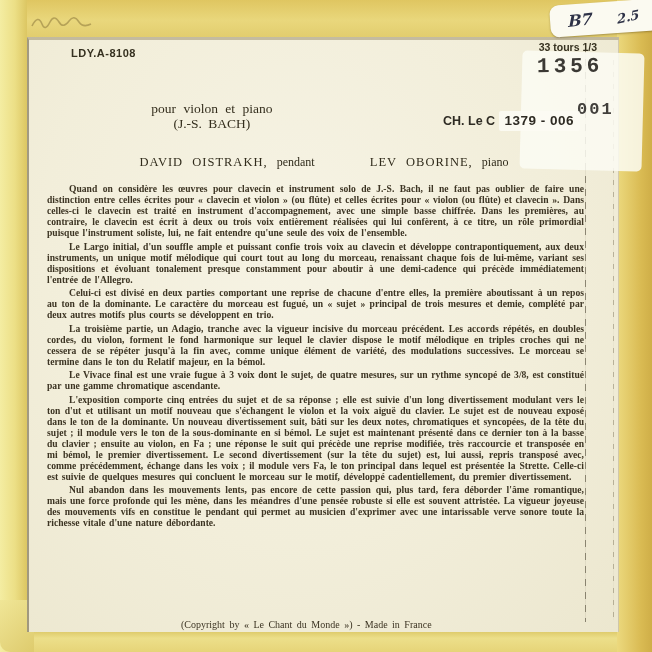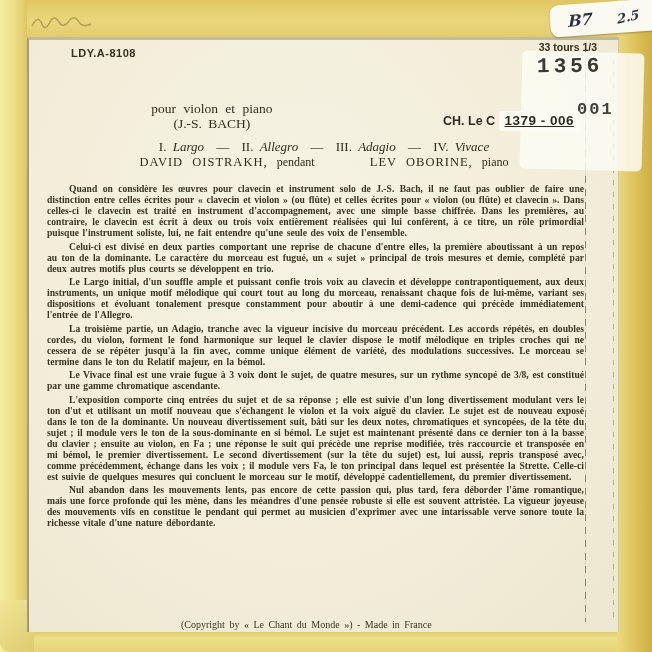--- a/index.html
+++ b/index.html
@@ -43,21 +43,21 @@
   .title{position:absolute;left:0;top:24px;width:100%;text-align:center;margin:0;
     font-family:"Liberation Sans",sans-serif;font-weight:400;font-size:24px;
     letter-spacing:1.5px;word-spacing:13px;color:#2c281a;}
   .subtitle{position:absolute;left:0;top:61px;width:62%;text-align:center;
     font-size:13.5px;word-spacing:4px;color:#342e1d;}
   .composer{position:absolute;left:0;top:76px;width:62%;text-align:center;
     font-size:13.5px;word-spacing:3px;color:#342e1d;}
   .ch-line{position:absolute;left:414px;top:73px;font-family:"Liberation Sans",sans-serif;
     font-size:12.5px;font-weight:bold;color:#2e2b23;white-space:nowrap;}
   .ch-line .ch-number{background:rgba(252,251,243,.9);padding:2px 6px 3px 6px;
-    font-size:13.5px;letter-spacing:.5px;border-radius:2px;text-decoration:underline;}
+    font-size:13.5px;letter-spacing:.5px;border-radius:2px;}
   .movements{position:absolute;left:0;top:99px;width:100%;text-align:center;
     font-size:13px;color:#302b1b;word-spacing:3px;}
   .movements .mname{font-style:italic;}
   .movements .sep{padding:0 6px;}
   .artists{position:absolute;left:0;top:115px;width:100%;text-align:center;
     font-size:12.5px;color:#302b1b;}
   .artists .artist{display:inline-block;margin:0 26px;letter-spacing:1px;word-spacing:5px;}
   .artists .instr{letter-spacing:0;font-size:12px;}
 
   
@@ -106,49 +106,36 @@
     <span class="stamp-small">001</span>
 
     <div class="subtitle">pour violon et piano</div>
     <div class="composer">(J.-S. BACH)</div>
 
     <div class="ch-line">
       <span class="ch-prefix">CH. Le C</span>
       <span class="ch-number">1379 - 006</span>
     </div>
 
-    <div class="movements">
-      <span>I.</span>
-      <span class="mname">Largo</span>
-      <span class="sep">—</span>
-      <span>II.</span>
-      <span class="mname">Allegro</span>
-      <span class="sep">—</span>
-      <span>III.</span>
-      <span class="mname">Adagio</span>
-      <span class="sep">—</span>
-      <span>IV.</span>
-      <span class="mname">Vivace</span>
-    </div>
 
     <div class="artists">
       <span class="artist">
         <span>DAVID OISTRAKH,</span>
         <span class="instr">pendant</span>
       </span>
       <span class="artist">
         <span>LEV OBORINE,</span>
         <span class="instr">piano</span>
       </span>
     </div>
 
     <div class="notes">
       <p>Quand on considère les œuvres pour clavecin et instrument solo de J.-S. Bach, il ne faut pas oublier de faire une distinction entre celles écrites pour « clavecin et violon » (ou flûte) et celles écrites pour « violon (ou flûte) et clavecin ». Dans celles-ci le clavecin est traité en instrument d'accompagnement, avec une simple basse chiffrée. Dans les premières, au contraire, le clavecin est écrit à deux ou trois voix entièrement réalisées qui lui confèrent, à ce titre, un rôle primordial puisque l'instrument soliste, lui, ne fait entendre qu'une seule des voix de l'ensemble.</p>
+      <p>Le Largo initial, d'un souffle ample et puissant confie trois voix au clavecin et développe contrapontiquement, aux deux instruments, un unique motif mélodique qui court tout au long du morceau, renaissant chaque fois de lui-même, variant ses dispositions et évoluant tonalement presque constamment pour aboutir à une demi-cadence qui précède immédiatement l'entrée de l'Allegro.</p>
       <p>Celui-ci est divisé en deux parties comportant une reprise de chacune d'entre elles, la première aboutissant à un repos au ton de la dominante. Le caractère du morceau est fugué, un « sujet » principal de trois mesures et demie, complété par deux autres motifs plus courts se développent en trio.</p>
-      <p>Le Largo initial, d'un souffle ample et puissant confie trois voix au clavecin et développe contrapontiquement, aux deux instruments, un unique motif mélodique qui court tout au long du morceau, renaissant chaque fois de lui-même, variant ses dispositions et évoluant tonalement presque constamment pour aboutir à une demi-cadence qui précède immédiatement l'entrée de l'Allegro.</p>
       <p>La troisième partie, un Adagio, tranche avec la vigueur incisive du morceau précédent. Les accords répétés, en doubles cordes, du violon, forment le fond harmonique sur lequel le clavier dispose le motif mélodique en triples croches qui ne cessera de se répéter jusqu'à la fin avec, comme unique élément de variété, des modulations successives. Le morceau se termine dans le ton du Relatif majeur, en la bémol.</p>
       <p>Le Vivace final est une vraie fugue à 3 voix dont le sujet, de quatre mesures, sur un rythme syncopé de 3/8, est constitué par une gamme chromatique ascendante.</p>
       <p>L'exposition comporte cinq entrées du sujet et de sa réponse ; elle est suivie d'un long divertissement modulant vers le ton d'ut et utilisant un motif nouveau que s'échangent le violon et la voix aiguë du clavier. Le sujet est de nouveau exposé dans le ton de la dominante. Un nouveau divertissement suit, bâti sur les deux notes, chromatiques et syncopées, de la tête du sujet ; il module vers le ton de la sous-dominante en si bémol. Le sujet est maintenant présenté dans ce dernier ton à la basse du clavier ; ensuite au violon, en Fa ; une réponse le suit qui précède une reprise modifiée, très raccourcie et transposée en mi bémol, le premier divertissement. Le second divertissement (sur la tête du sujet) est, lui aussi, repris transposé avec, comme précédemment, échange dans les voix ; il module vers Fa, le ton principal dans lequel est présentée la Strette. Celle-ci est suivie de quelques mesures qui concluent le morceau sur le motif, développé cadentiellement, du premier divertissement.</p>
       <p>Nul abandon dans les mouvements lents, pas encore de cette passion qui, plus tard, fera déborder l'âme romantique, mais une force profonde qui les mène, dans les méandres d'une pensée robuste si elle est souvent attristée. La vigueur joyeuse des mouvements vifs en constitue le pendant qui permet au musicien d'exprimer avec une intarissable verve sonore toute la richesse vitale d'une nature débordante.</p>
     </div>
 
     <div class="copyright">(Copyright by « Le Chant du Monde ») - Made in France</div>
   </div>
 
   <div class="price-sticker">

